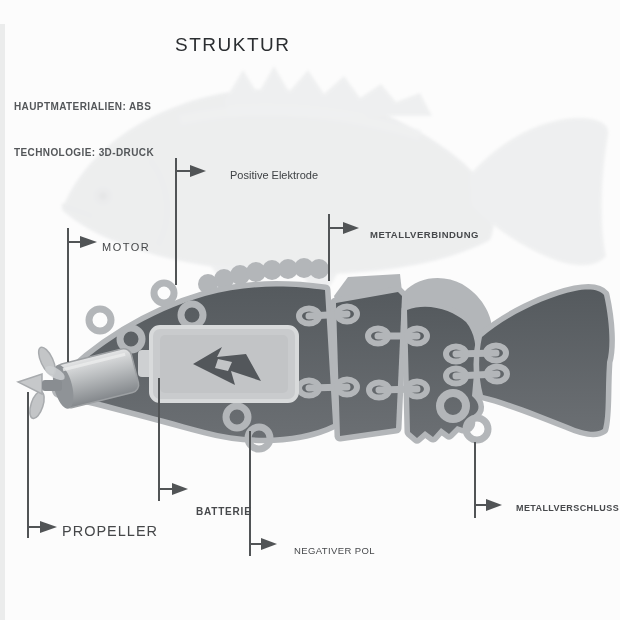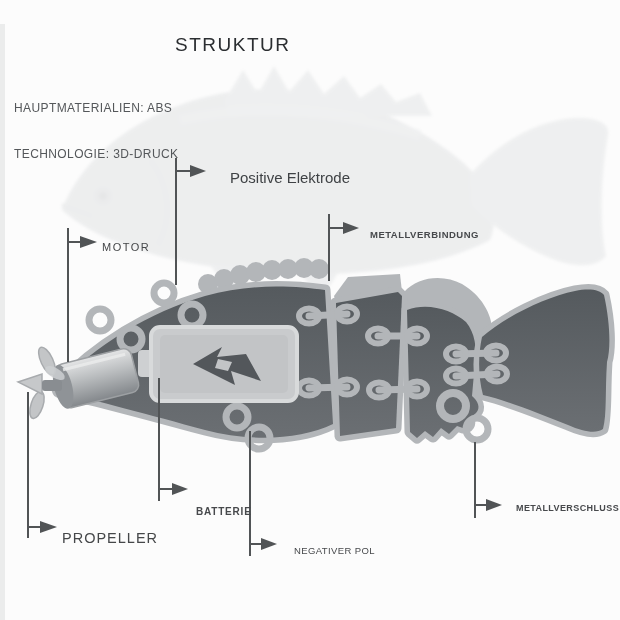--- a/index.html
+++ b/index.html
@@ -13,29 +13,29 @@
     position:relative;width:620px;height:620px;background:var(--bg);
     overflow:hidden;font-family:"Liberation Sans",sans-serif;
   }
   .edge-strip{position:absolute;left:0;top:24px;width:5px;height:596px;background:#ebecec;}
   svg{position:absolute;left:0;top:0;}
   .lbl{position:absolute;color:var(--label);white-space:nowrap;}
   .title{
     position:absolute;left:127px;top:34px;font-size:19px;font-weight:500;
     letter-spacing:1.5px;color:var(--title);margin-left:48px;
   }
-  .spec{position:absolute;left:14px;font-size:12px;font-weight:400;
+  .spec{position:absolute;left:14px;font-size:10px;font-weight:700;
     letter-spacing:.4px;color:#54575a;}
   .spec.materials{top:101px}
   .spec.technology{top:147px}
-  .lbl.positive{left:230px;top:169px;font-size:15px;font-weight:500;color:#3f4245;}
+  .lbl.positive{left:230px;top:169px;font-size:11px;font-weight:500;color:#3f4245;}
   .lbl.metalconn{left:370px;top:229px;font-size:9.5px;font-weight:700;letter-spacing:.5px;}
   .lbl.motor{left:102px;top:241px;font-size:11px;font-weight:500;letter-spacing:1.5px;color:#454749;}
   .lbl.batterie{left:196px;top:506px;font-size:10px;font-weight:600;letter-spacing:.8px;}
-  .lbl.propeller{left:62px;top:523px;font-size:14.5px;font-weight:500;letter-spacing:1px;color:#454749;margin-top:7px;}
+  .lbl.propeller{left:62px;top:523px;font-size:14.5px;font-weight:500;letter-spacing:1px;color:#454749;}
   .lbl.negpol{left:294px;top:545px;font-size:9.5px;font-weight:400;letter-spacing:.4px;}
   .lbl.metallock{left:508px;top:503px;font-size:9px;font-weight:700;letter-spacing:.4px;padding-left:8px;}
 
   .fill-dark{fill:url(#bodyGrad);}
   .fill-light{fill:var(--structure-light);}
   .seg{stroke:var(--structure-light);stroke-width:11;paint-order:stroke;stroke-linejoin:round;}
   .ring{fill:none;stroke:var(--structure-light);}
   .linkbar{stroke:var(--structure-light);stroke-width:7;stroke-linecap:round;}
   .linkeye{fill:none;stroke:var(--structure-light);stroke-width:6;}
   .leadline{stroke:var(--leader);stroke-width:2;fill:none;}

